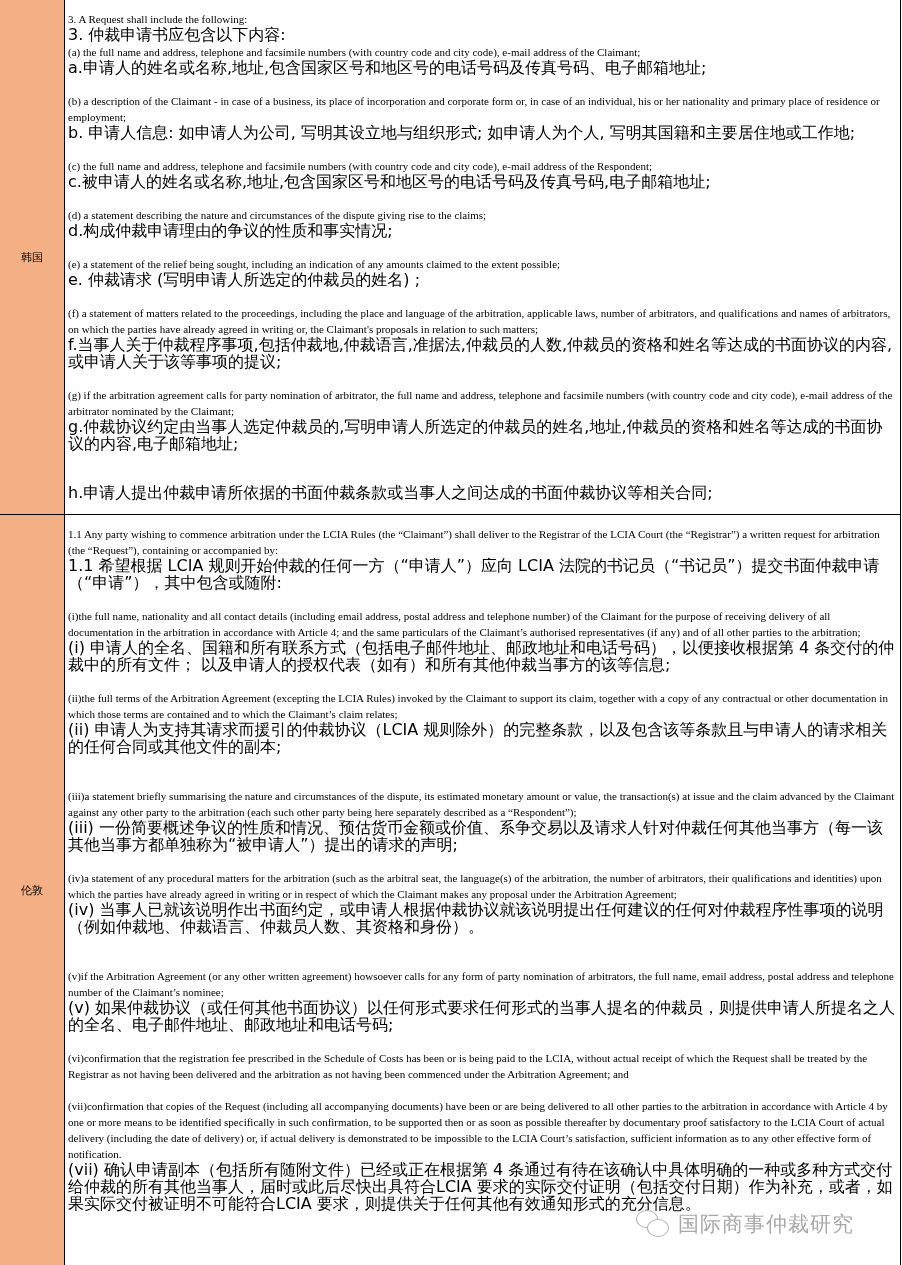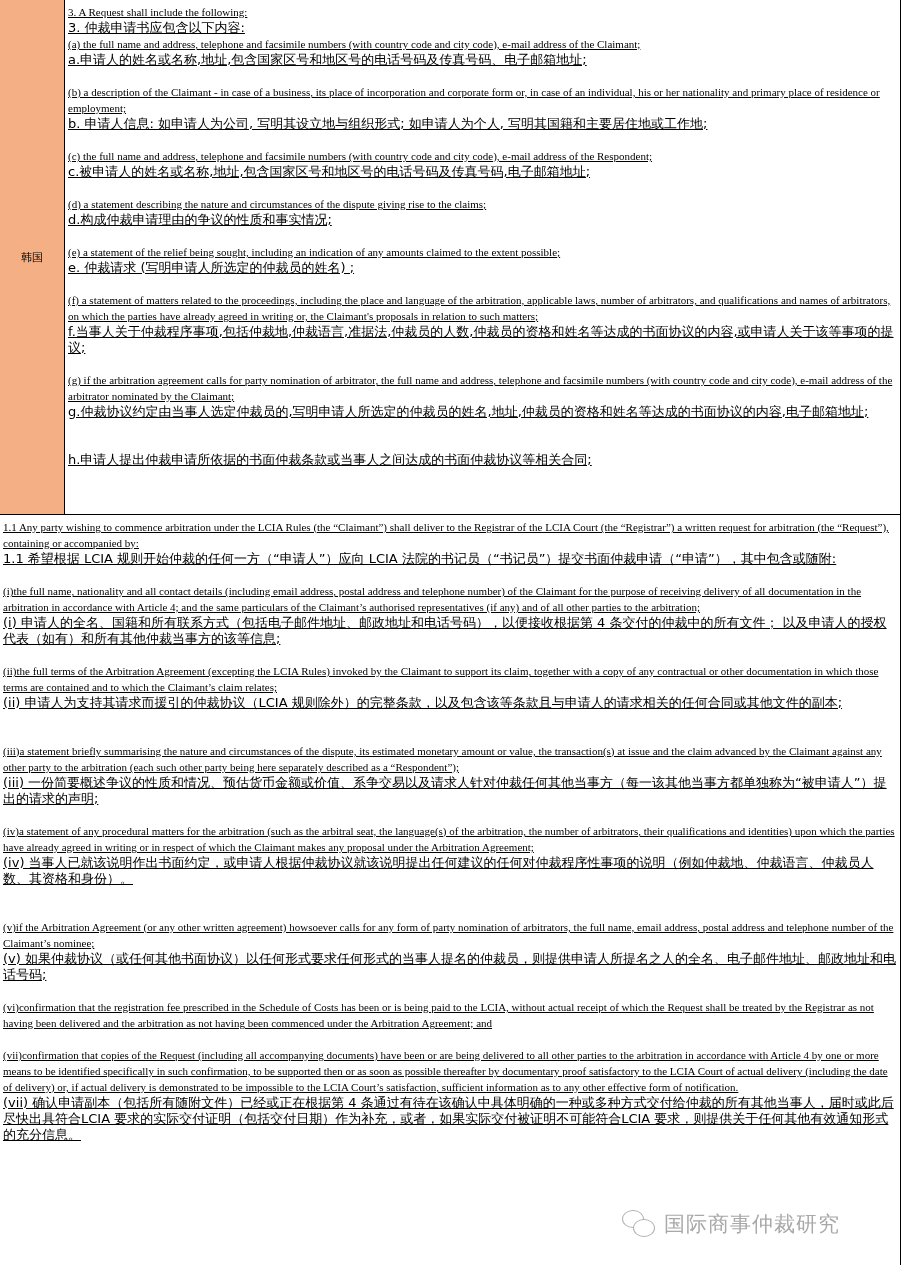--- a/index.html
+++ b/index.html
@@ -4,29 +4,29 @@
 <style>
   html, body { margin: 0; padding: 0; background: #ffffff; }
   body { width: 902px; height: 1265px; overflow: hidden; position: relative;
          font-family: "Liberation Serif", "DejaVu Serif", serif; color: #000; }
   .tbl { position: absolute; left: 0; top: 0; width: 901px; border-collapse: collapse; }
   .row { display: flex; border-bottom: 1px solid #000; }
   .row:first-child { border-top: 0; }
   .label-cell { width: 64px; flex: 0 0 64px; background: #f4b084; border-right: 1px solid #000;
                 display: flex; align-items: center; justify-content: center;
                 font-family: "DejaVu Sans", sans-serif; font-size: 11px; }
-  .content-cell { flex: 1; padding: 4px 4px 0 3px; border-right: 1px solid #000;
-                  font-size: 11px; line-height: 16px; text-decoration: underline; }
+  .content-cell { flex: 1; padding: 11px 4px 0 3px; border-right: 1px solid #000;
+                  font-size: 11px; line-height: 16px; }
   .para { margin: 0; }
   .gap { height: 16px; }
   .gap2 { height: 32px; }
-  .zh { font-family: "DejaVu Sans", sans-serif; font-size: 13px; }
+  .zh { font-family: "DejaVu Sans", sans-serif; font-size: 16px; }
   .row-korea { height: 514px; }
   .row-london { height: 750px; }
-  .watermark { position: absolute; left: 622px; top: 1210px; display: flex; align-items: center;
+  .watermark { position: absolute; left: 636px; top: 1210px; display: flex; align-items: center;
                color: #a8a8a8; font-family: "DejaVu Sans", sans-serif; font-size: 21px; letter-spacing: 1px; }
   .wm-icon { width: 34px; height: 28px; margin-right: 8px; position: relative; }
   .bubble { position: absolute; border: 1.5px solid #b0b0b0; border-radius: 50%; background: #fff; }
   .b1 { left: 0; top: 0; width: 20px; height: 16px; }
   .b2 { left: 11px; top: 9px; width: 20px; height: 16px; }
 </style>
 </head>
 <body>
 
 <div class="tbl">
@@ -73,20 +73,21 @@
       <div class="gap"></div>
       <p class="para">
         <br>
         <span class="zh">h.申请人提出仲裁申请所依据的书面仲裁条款或当事人之间达成的书面仲裁协议等相关合同;</span>
       </p>
       <div class="gap"></div>
     </div>
   </div>
 
   <div class="row row-london">
+    <div class="label-cell">伦敦</div>
     <div class="content-cell">
       <p class="para">
         <span>1.1 Any party wishing to commence arbitration under the LCIA Rules (the “Claimant”) shall deliver to the Registrar of the LCIA Court (the “Registrar”) a written request for arbitration (the “Request”), containing or accompanied by:</span><br>
         <span class="zh">1.1 希望根据 LCIA 规则开始仲裁的任何一方（“申请人”）应向 LCIA 法院的书记员（“书记员”）提交书面仲裁申请（“申请”），其中包含或随附:</span>
       </p>
       <div class="gap"></div>
       <p class="para">
         <span>(i)the full name, nationality and all contact details (including email address, postal address and telephone number) of the Claimant for the purpose of receiving delivery of all documentation in the arbitration in accordance with Article 4; and the same particulars of the Claimant’s authorised representatives (if any) and of all other parties to the arbitration;</span><br>
         <span class="zh">(i) 申请人的全名、国籍和所有联系方式（包括电子邮件地址、邮政地址和电话号码），以便接收根据第 4 条交付的仲裁中的所有文件； 以及申请人的授权代表（如有）和所有其他仲裁当事方的该等信息;</span>
       </p>

